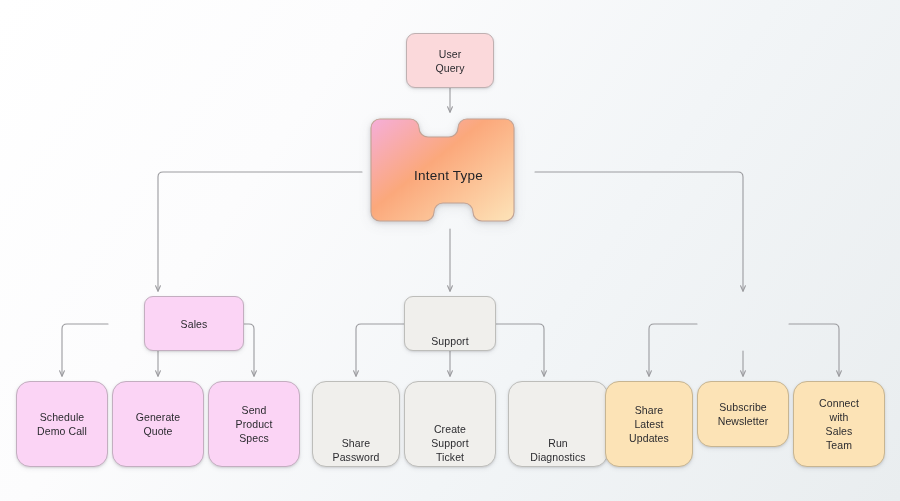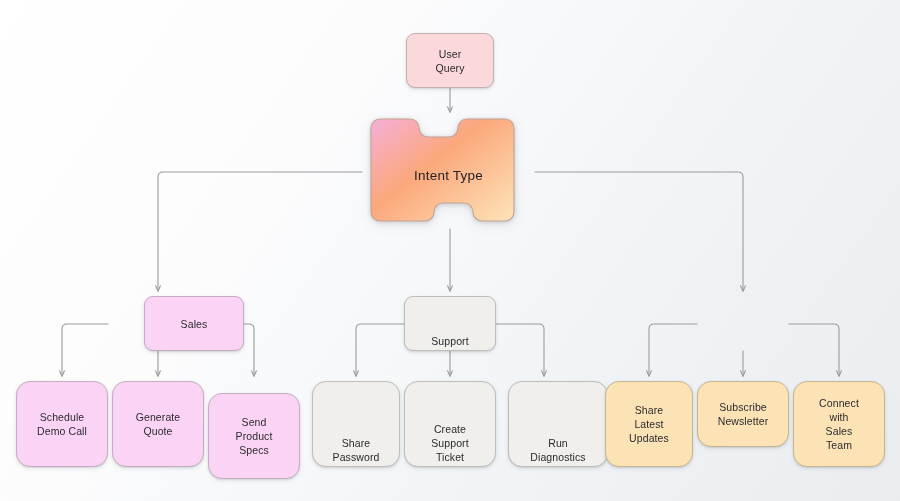--- a/index.html
+++ b/index.html
@@ -172,21 +172,21 @@
     <span>Sales</span>
   </div>
   <div class="node n-pink node-leaf" style="left:16px; top:381px; width:92px; height:86px;">
     <span>Schedule
 Demo Call</span>
   </div>
   <div class="node n-pink node-leaf" style="left:112px; top:381px; width:92px; height:86px;">
     <span>Generate
 Quote</span>
   </div>
-  <div class="node n-pink node-leaf" style="left:208px; top:381px; width:92px; height:86px;margin-top:12px;">
+  <div class="node n-pink node-leaf" style="left:208px; top:381px; width:92px; height:86px;">
     <span>Send Product
 Specs</span>
   </div>
 
   <div class="node n-gray" style="left:404px; top:296px; width:92px; height:55px;">
     <span>Support</span>
   </div>
   <div class="node n-gray node-leaf" style="left:312px; top:381px; width:88px; height:86px;">
     <span>Share
 Password</span>

